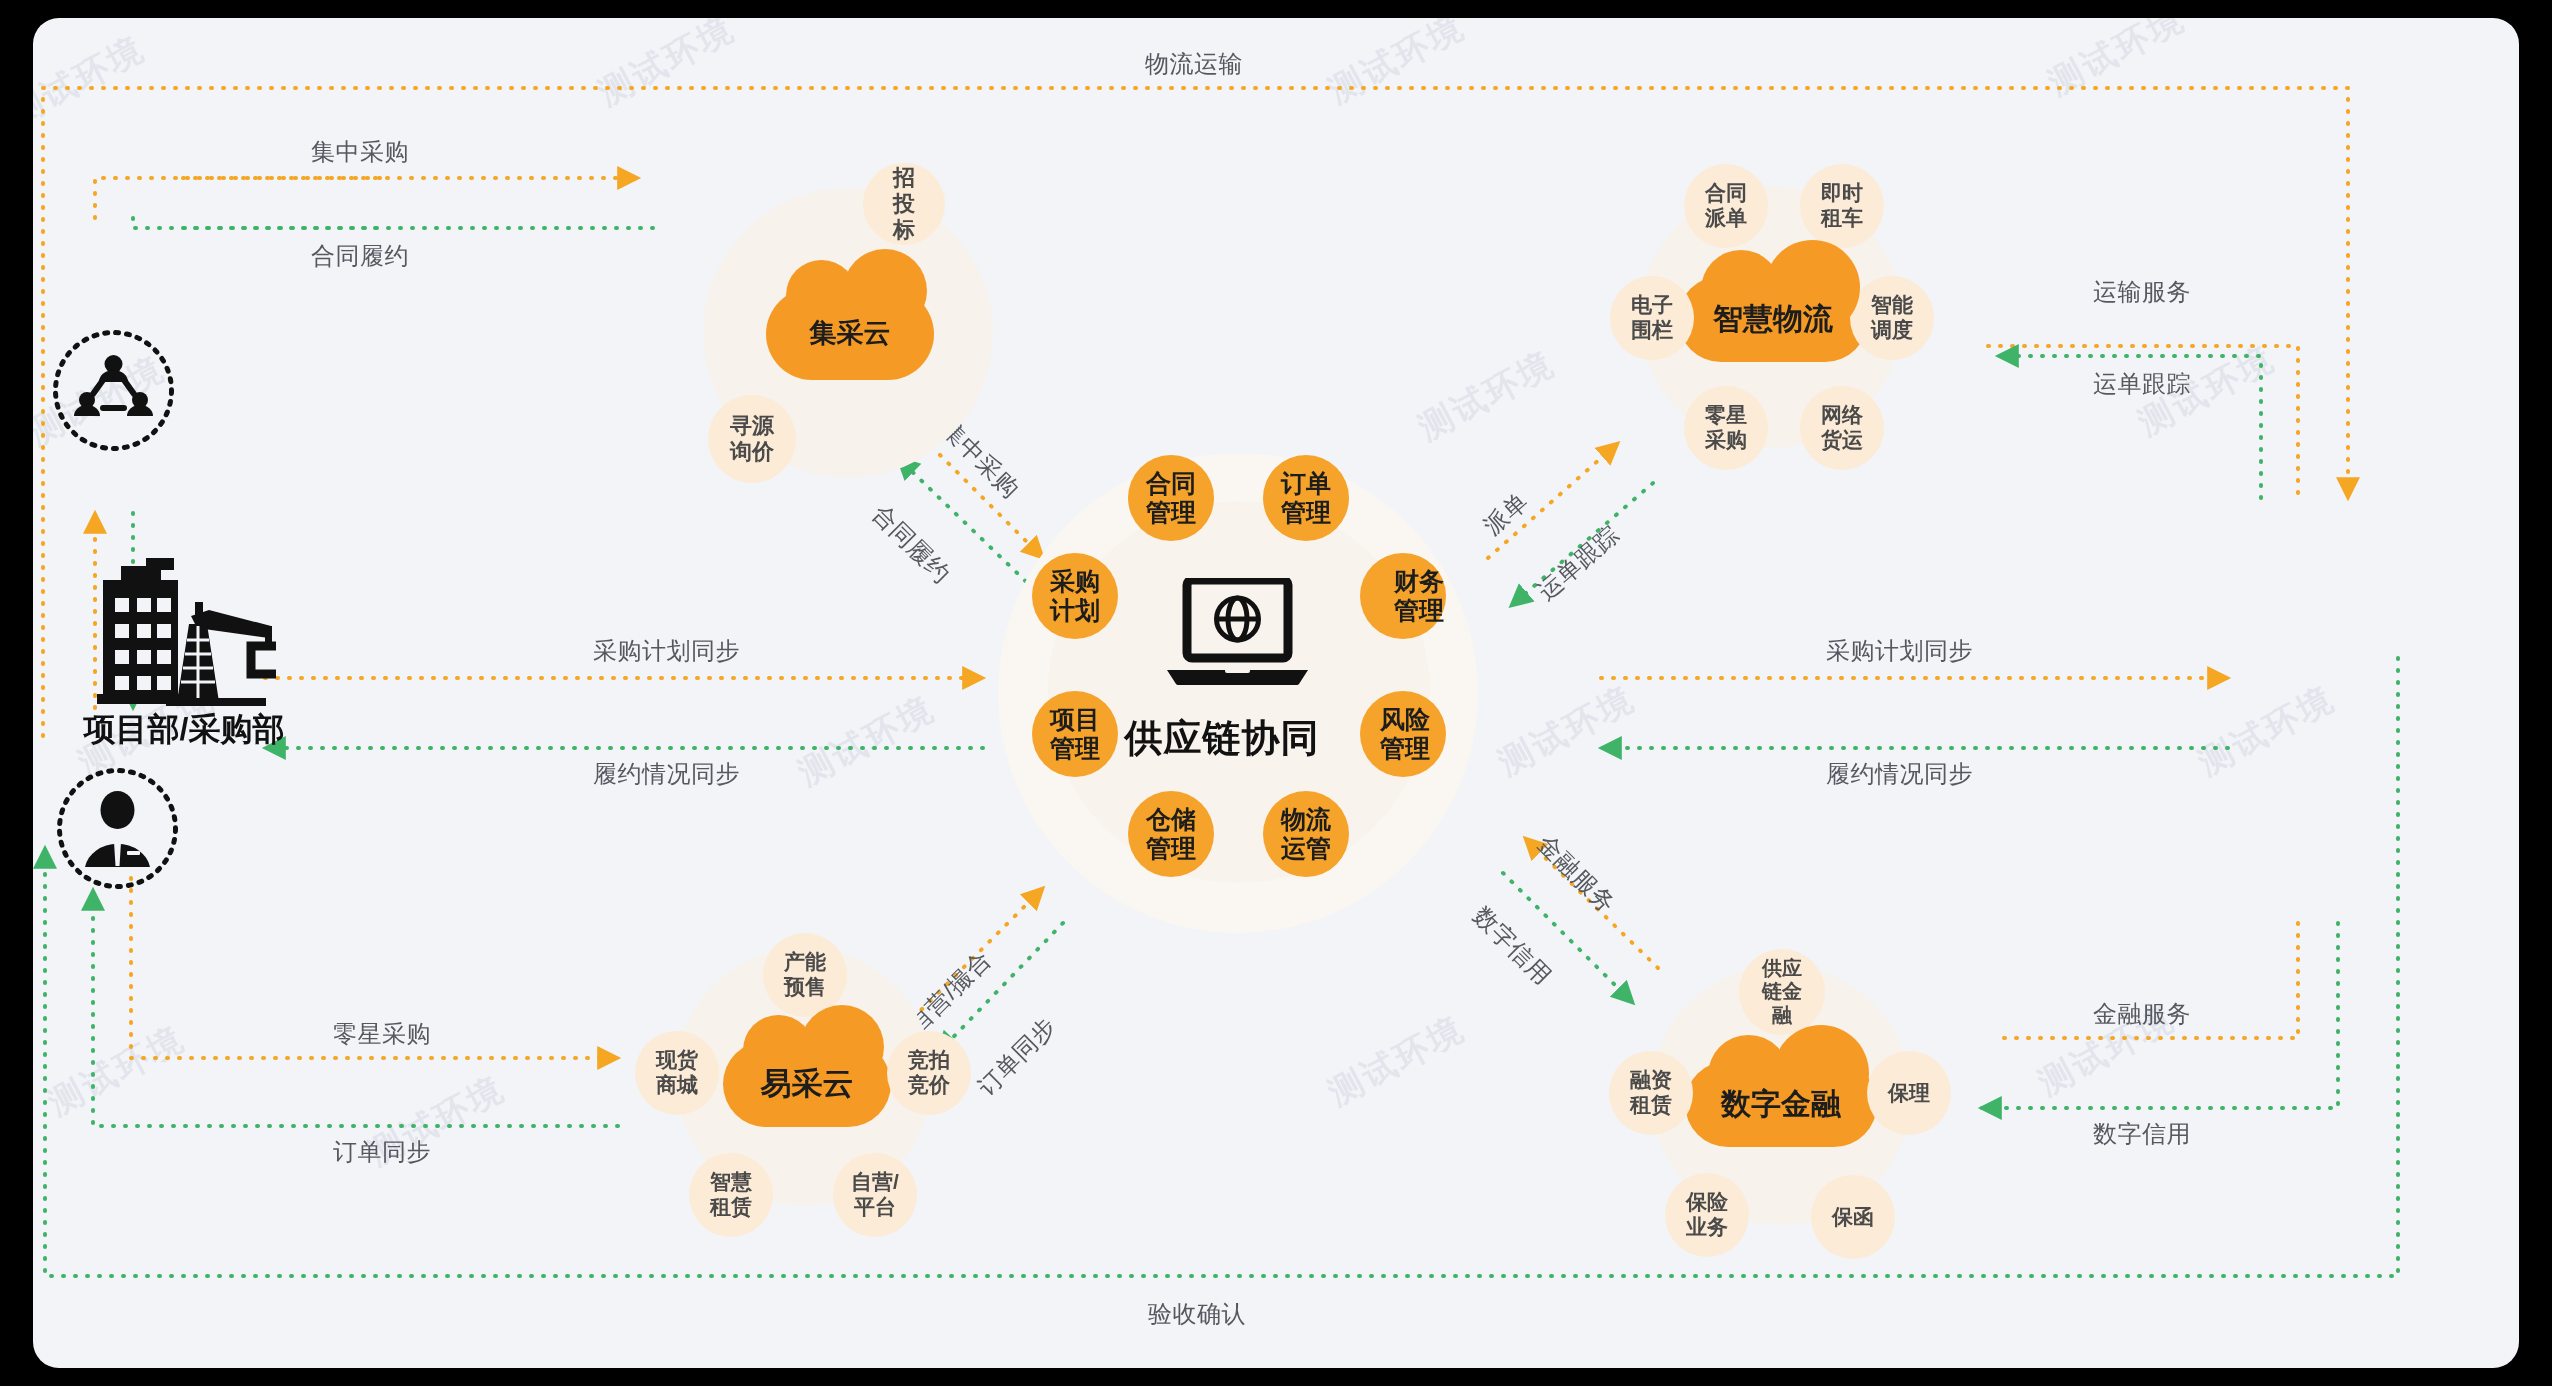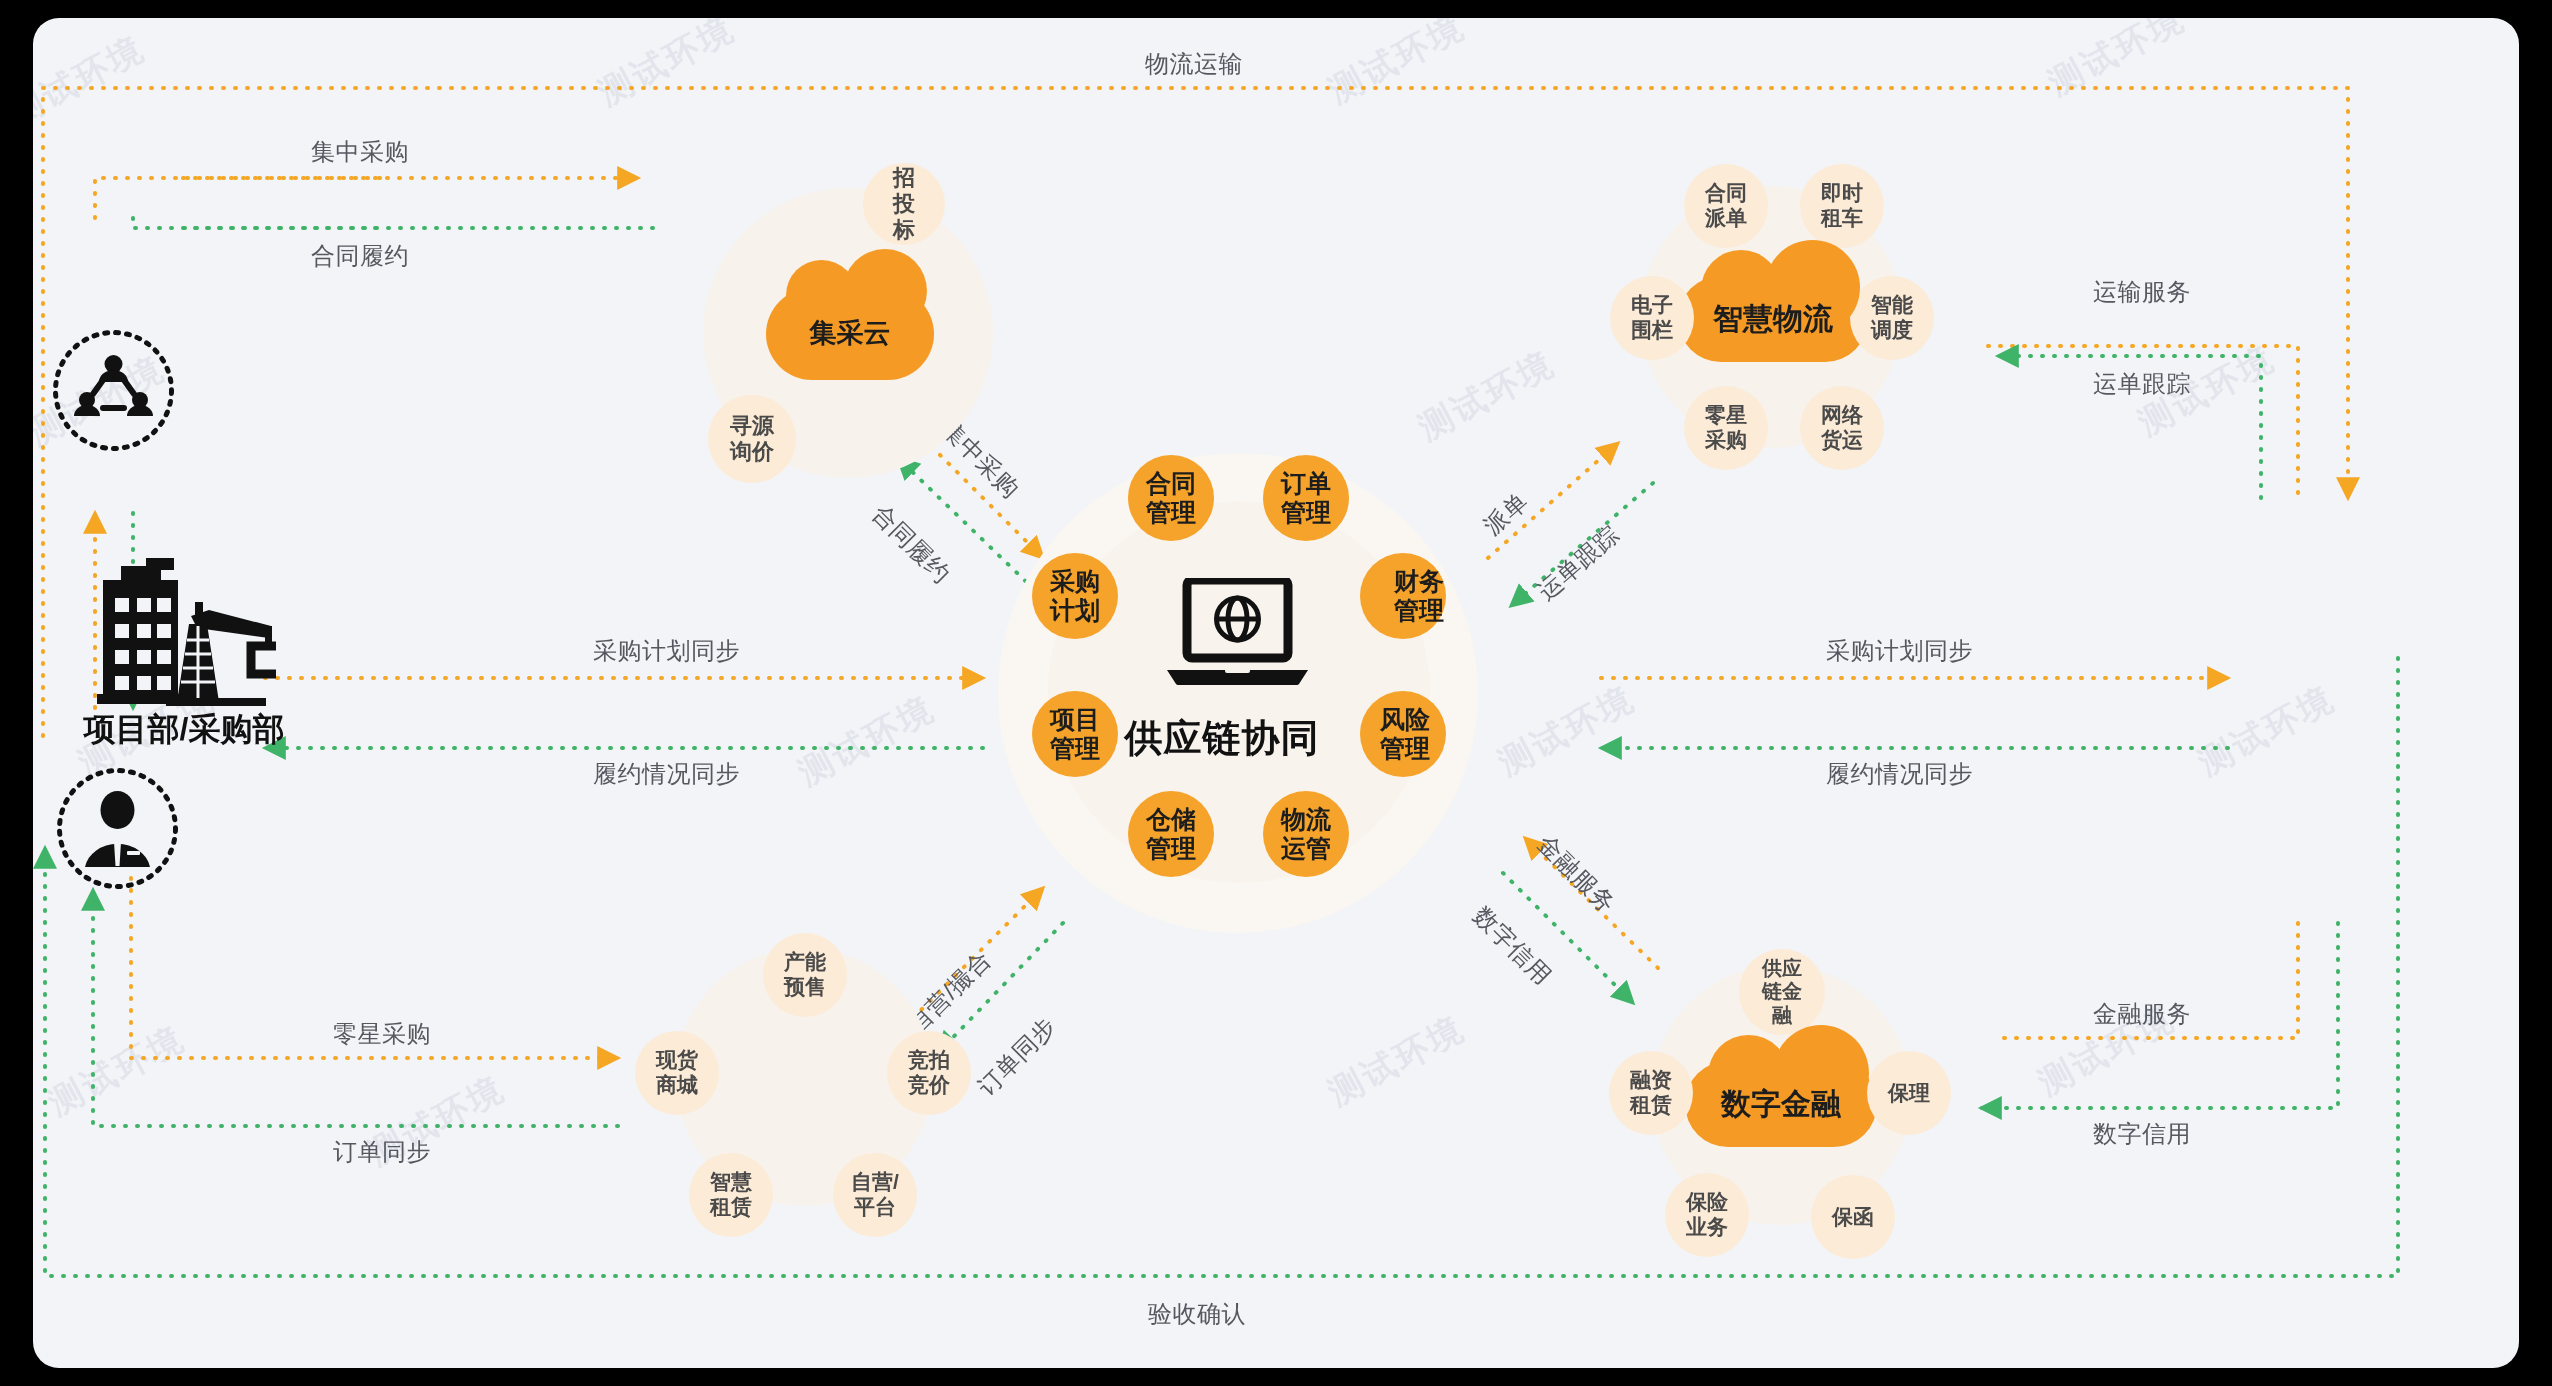--- a/index.html
+++ b/index.html
@@ -204,20 +204,25 @@
     <div class="sat" style="left:96px;top:218px;width:84px;height:84px;font-size:21px;">
       <span style="width:44px;">零星采购</span>
     </div>
     <div class="sat" style="left:212px;top:218px;width:84px;height:84px;font-size:21px;">
       <span style="width:44px;">网络货运</span>
     </div>
   </div>
 
   <div class="cluster" style="left:582px;top:895px;width:370px;height:340px;">
     <div class="halo" style="left:60px;top:35px;width:258px;height:258px;"></div>
+    <div class="cloud" style="left: 108px; top: 128px; width: 168px; height: 86px; border-radius: 43px; font-size: 31px; position: absolute;">
+      <span class="lbl">易采云</span>
+    <div style="position: absolute; left: 20.16px; top: -25.8px; width: 70.56px; height: 70.56px; border-radius: 50%; background: rgb(245, 155, 37); z-index: 1;"></div>
+          <div style="position: absolute; left: 77.28px; top: -36.12px; width: 84px; height: 84px; border-radius: 50%; background: rgb(245, 155, 37); z-index: 1;"></div>
+        </div>
     <div class="sat" style="left:148px;top:20px;width:84px;height:84px;font-size:21px;">
       <span style="width:44px;">产能预售</span>
     </div>
     <div class="sat" style="left:20px;top:118px;width:84px;height:84px;font-size:21px;">
       <span style="width:44px;">现货商城</span>
     </div>
     <div class="sat" style="left:272px;top:118px;width:84px;height:84px;font-size:21px;">
       <span style="width:44px;">竞拍竞价</span>
     </div>
     <div class="sat" style="left:74px;top:240px;width:84px;height:84px;font-size:21px;">

